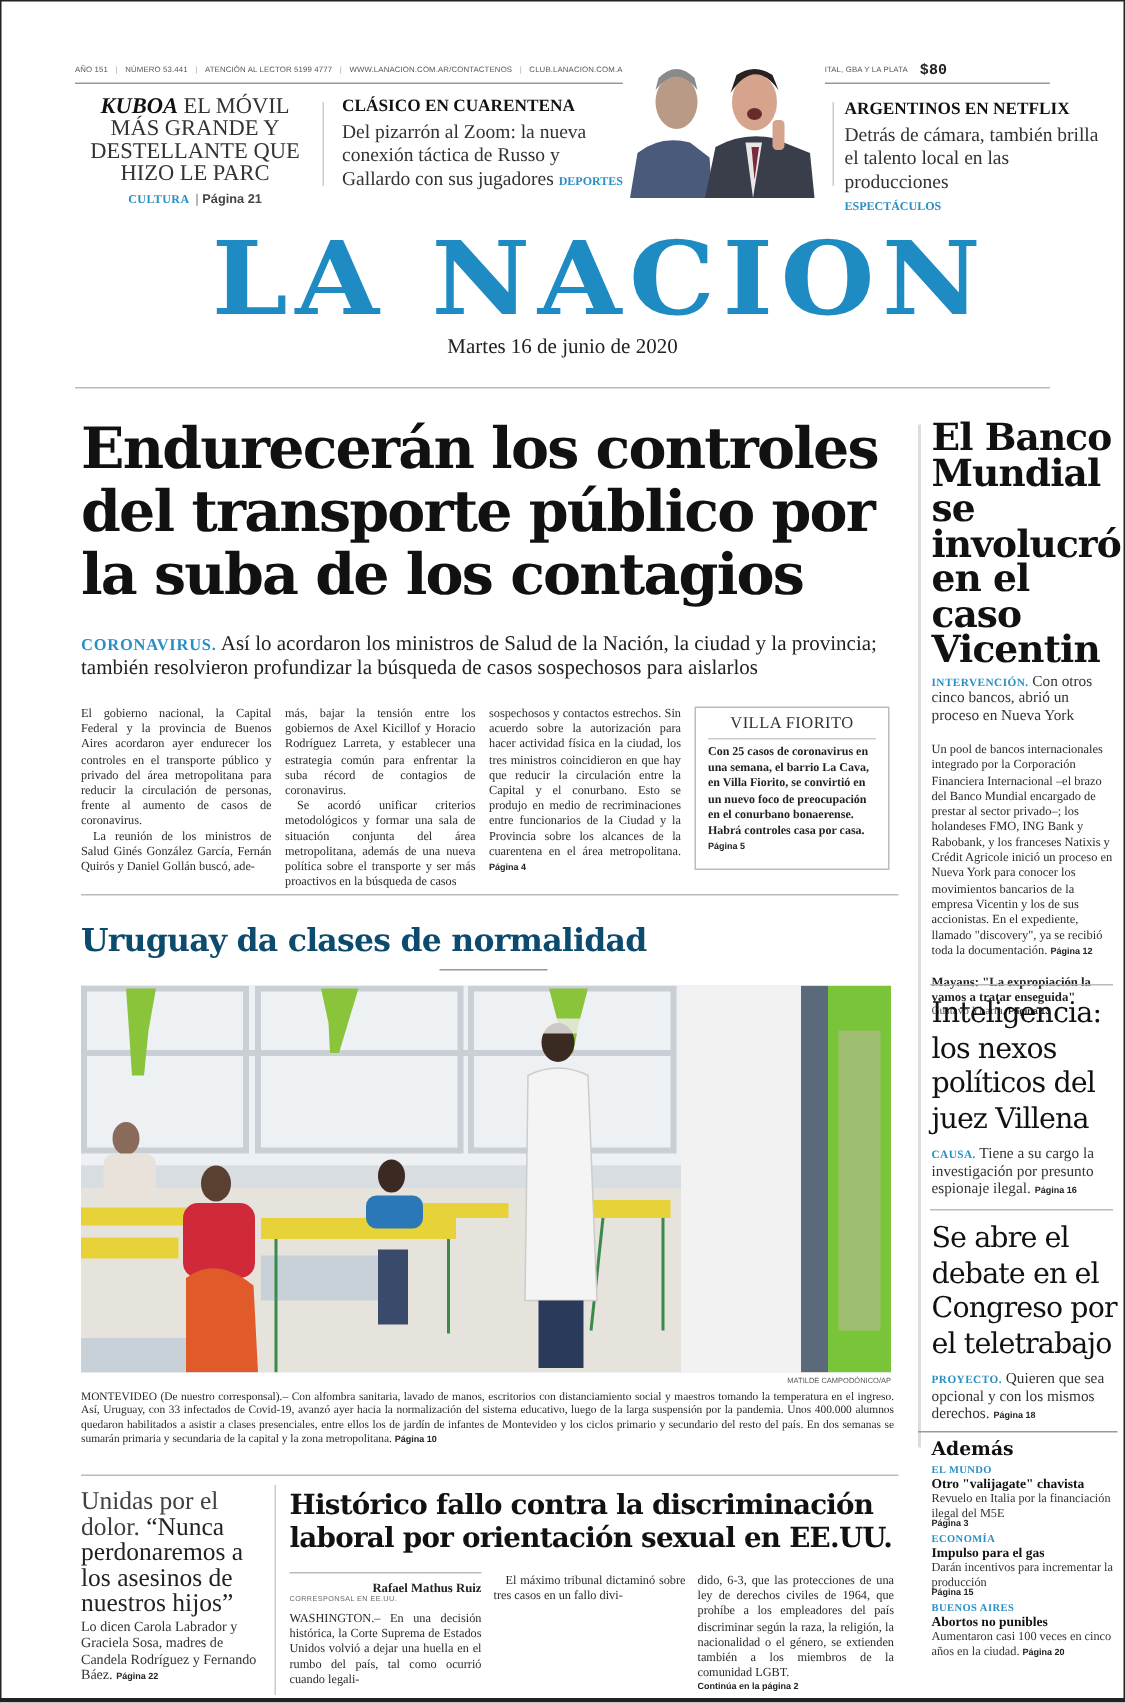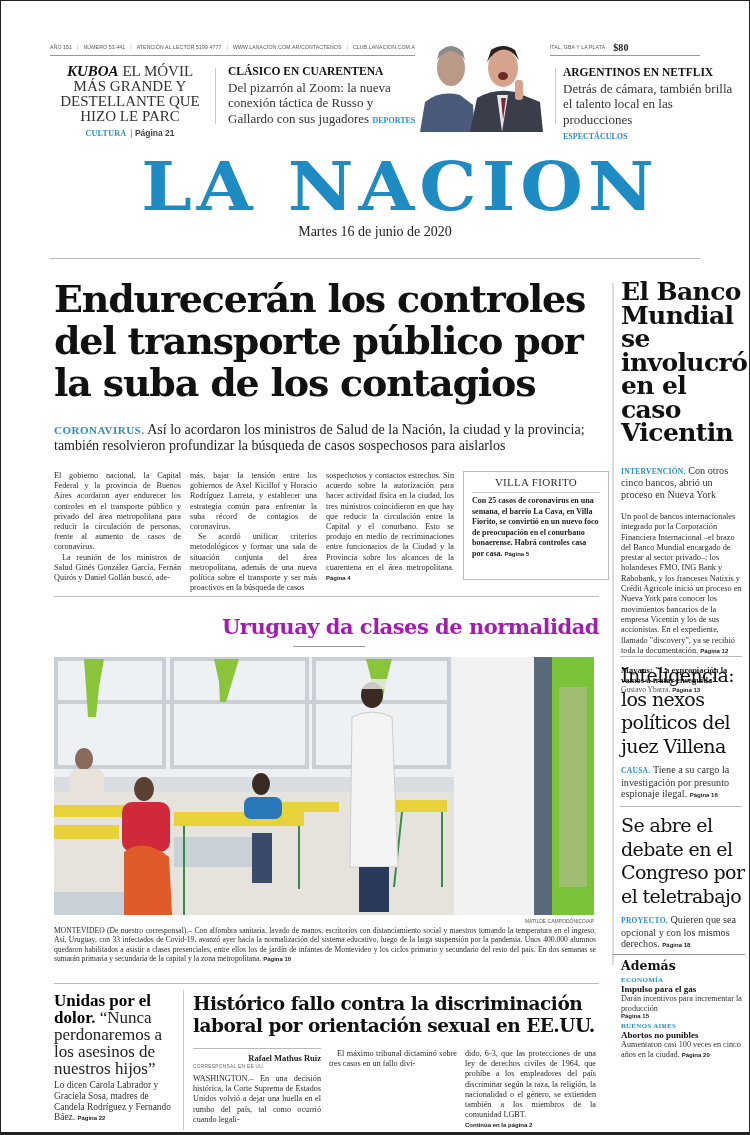--- a/index.html
+++ b/index.html
@@ -3,21 +3,21 @@
 <meta charset="utf-8">
 <style>
   * { box-sizing: border-box; margin: 0; padding: 0; }
   html, body { width: 750px; height: 1135px; background: #fff; overflow: hidden; }
   body { font-family: "DejaVu Serif", serif; color: #1a1a1a; position: relative; }
   .frame { position: absolute; left: 0; top: 0; width: 750px; height: 1135px; border: 1px solid #222; border-bottom: 3px solid #222; }
   .abs { position: absolute; }
   .topbar { left: 50px; top: 40px; width: 650px; height: 14px; font-family: "Liberation Sans", sans-serif; font-size: 5.2px; color: #555; letter-spacing: 0.1px; white-space: nowrap; display: flex; align-items: center; }
   .topbar span { margin-right: 5px; }
   .topbar .sep { color: #aaa; }
-  .topbar .price { font-family: Liberation Serif, serif; font-size: 10px; font-weight: bold; color: #222; margin-left: 3px; }
+  .topbar .price { font-family: Liberation Mono, monospace; font-size: 10px; font-weight: bold; color: #222; margin-left: 3px; }
   .topline { left: 50px; top: 55px; width: 650px; height: 1px; background: #999; }
   .teaser { font-family: "Liberation Serif", serif; }
   .t1 { left: 55px; top: 64px; width: 150px; text-align: center; font-size: 15px; line-height: 15px; color: #333; }
   .t1 .k { font-style: italic; font-weight: bold; color: #111; text-align: right; }
   .t1 .sec { font-size: 8px; font-weight: bold; color: #2a8fc4; letter-spacing: 0.3px; }
   .t1 .pg { font-size: 8.5px; color: #444; }
   .vsep { width: 1px; background: #ccc; }
   .t2 { left: 228px; top: 64px; width: 190px; font-size: 13px; line-height: 15.5px; color: #333; }
   .t2 .k, .t3 .k { font-weight: bold; font-size: 11.5px; color: #111; }
   .t2 .sec, .t3 .sec { font-size: 8px; font-weight: bold; color: #2a8fc4; }
@@ -25,43 +25,43 @@
   .photo-coaches { left: 415px; top: 40px; width: 135px; height: 92px; overflow: hidden; }
   .masthead { left: 120px; top: 143px; width: 560px; text-align: center; font-family: "DejaVu Serif", serif; font-weight: bold; font-size: 72px; line-height: 86px; color: #1e8bc3; letter-spacing: 5px; transform: scaleY(0.94); }
   .date { left: 250px; top: 224px; width: 250px; text-align: center; font-family: "Liberation Serif", serif; font-size: 14px; color: #222; }
   .rule { height: 1px; background: #bbb; }
   .headline { left: 54px; top: 278px; width: 550px; font-family: "DejaVu Serif", serif; font-weight: bold; font-size: 38px; line-height: 42px; letter-spacing: -1.2px; color: #111; }
   .kicker { left: 54px; top: 422px; width: 545px; font-family: "Liberation Serif", serif; font-size: 14px; line-height: 16px; color: #222; }
   .kicker .k { font-weight: bold; font-size: 11px; color: #2a8fc4; letter-spacing: 0.5px; }
   .body-col { font-family: "Liberation Serif", serif; font-size: 8.2px; line-height: 10.2px; color: #2a2a2a; text-align: justify; }
   .body-col .pg, .pg { font-family: "Liberation Sans", sans-serif; font-weight: bold; font-size: 6px; color: #222; }
   .indent { text-indent: 8px; }
-  .box { left: 463px; top: 471px; width: 146px; height: 109px; border: 1px solid #bbb; padding: 4px 8px; }
+  .box { left: 463px; top: 471px; width: 130px; height: 109px; border: 1px solid #bbb; padding: 4px 8px; }
   .box .bt { font-family: "Liberation Serif", serif; font-size: 11px; text-align: center; color: #333; letter-spacing: 0.3px; margin-bottom: 3px; padding-bottom: 4px; border-bottom: 1px solid #ccc; }
   .box .bb { font-family: "Liberation Serif", serif; font-weight: bold; font-size: 8px; line-height: 10.5px; color: #222; }
-  .uy-title { left: 54px; top: 614px; width: 545px; text-align: right; font-family: "DejaVu Serif", serif; font-size: 21px; color: #a21caf; letter-spacing: -0.5px; }
+  .uy-title { left: 54px; top: 614px; width: 545px; text-align: left; font-family: "DejaVu Serif", serif; font-size: 21px; color: #0c4a6e; letter-spacing: -0.5px; }
   .uy-underline { left: 293px; top: 646px; width: 72px; height: 1px; background: #999; }
   .photo-class { left: 54px; top: 657px; width: 540px; height: 258px; overflow: hidden; background: #e4e8ec; }
   .credit { left: 400px; top: 918px; width: 194px; text-align: right; font-family: "Liberation Sans", sans-serif; font-size: 5px; color: #555; }
   .caption { left: 54px; top: 926px; width: 542px; font-family: "Liberation Serif", serif; font-size: 7.6px; line-height: 9.3px; color: #2a2a2a; text-align: justify; }
   .rcol { left: 612px; width: 133px; }
   .vline-r { left: 612px; top: 283px; width: 2px; height: 682px; background: #ddd; }
   .rhead { font-family: "DejaVu Serif", serif; font-weight: bold; font-size: 25px; line-height: 23.5px; color: #111; letter-spacing: -0.6px; padding-left: 9px; }
   .rhead.light { font-weight: normal; font-size: 19px; }
   .rdeck { font-family: "Liberation Serif", serif; font-size: 10.2px; line-height: 11.5px; color: #333; padding-left: 9px; }
   .rdeck .k { font-weight: bold; font-size: 7.5px; color: #2a8fc4; letter-spacing: 0.3px; }
   .rbody { font-family: "Liberation Serif", serif; font-size: 8.3px; line-height: 10.3px; color: #2a2a2a; padding-left: 9px; }
   .rsub { font-family: "Liberation Serif", serif; font-weight: bold; font-size: 8.5px; line-height: 10px; color: #222; padding-left: 9px; }
   .rsmall { font-family: "Liberation Serif", serif; font-size: 7.5px; color: #555; padding-left: 9px; }
   .ademas { font-family: "DejaVu Serif", serif; font-weight: bold; font-size: 12.5px; color: #111; padding-left: 9px; }
   .ad-sec { font-family: "Liberation Serif", serif; font-weight: bold; font-size: 7px; color: #2a8fc4; letter-spacing: 0.3px; padding-left: 9px; margin-top: 3px; }
   .ad-t { font-family: "Liberation Serif", serif; font-weight: bold; font-size: 9px; line-height: 10px; color: #111; padding-left: 9px; }
   .ad-b { font-family: "Liberation Serif", serif; font-size: 8.2px; line-height: 9.6px; color: #333; padding-left: 9px; }
   .unidas { left: 54px; top: 992px; width: 122px; font-family: "Liberation Serif", serif; font-size: 17px; line-height: 17px; color: #222; }
-  .unidas .k { font-weight: bold; color: #000000; }
+  .unidas .k { font-weight: normal; color: #404040; }
   .unidas-b { left: 54px; top: 1080px; width: 122px; font-family: "Liberation Serif", serif; font-size: 9.4px; line-height: 10.8px; color: #333; }
   .fallo-h { left: 193px; top: 993px; width: 410px; font-family: "DejaVu Serif", serif; font-size: 18.5px; line-height: 22px; color: #111; letter-spacing: -0.5px; }
   .byline { left: 193px; top: 1053px; width: 128px; font-family: "Liberation Serif", serif; font-weight: bold; font-size: 8.5px; color: #222; text-align: right; }
   .byline-sub { left: 193px; top: 1064px; width: 128px; font-family: "Liberation Sans", sans-serif; font-size: 4.8px; color: #666; letter-spacing: 0.3px; }
 </style>
 </head>
 <body>
 
 <div class="frame"></div>
 
@@ -223,21 +223,21 @@
   <p class="indent">El máximo tribunal dictaminó sobre tres casos en un fallo divi-</p>
 </div>
 <div class="abs body-col" style="left:465px;top:1049px;width:131px">
   <p>dido, 6-3, que las protecciones de una ley de derechos civiles de 1964, que prohíbe a los empleadores del país discriminar según la raza, la religión, la nacionalidad o el género, se extienden también a los miembros de la comunidad LGBT.</p>
   <p class="pg">Continúa en la página 2</p>
 </div>
 
 <div class="abs vline-r"></div>
 <div class="abs rcol" style="top:280px">
   <div class="rhead">El Banco Mundial se involucró en el caso Vicentin</div>
-  <div class="rdeck" style="margin-top:20px">
+  <div class="rdeck" style="margin-top:4px">
     <span class="k">INTERVENCIÓN.</span>
     <span>Con otros cinco bancos, abrió un proceso en Nueva York</span>
   </div>
   <div class="rbody" style="margin-top:12px">
     <span>Un pool de bancos internacionales integrado por la Corporación Financiera Internacional –el brazo del Banco Mundial encargado de prestar al sector privado–; los holandeses FMO, ING Bank y Rabobank, y los franceses Natixis y Crédit Agricole inició un proceso en Nueva York para conocer los movimientos bancarios de la empresa Vicentin y los de sus accionistas. En el expediente, llamado "discovery", ya se recibió toda la documentación.</span>
     <span class="pg">Página 12</span>
   </div>
   <div class="rsub" style="margin-top:9px">Mayans: "La expropiación la vamos a tratar enseguida"</div>
   <div class="rsmall">
     <span>Gustavo Ybarra.</span>
@@ -259,20 +259,26 @@
   <div class="rdeck" style="margin-top:6px">
     <span class="k">PROYECTO.</span>
     <span>Quieren que sea opcional y con los mismos derechos.</span>
     <span class="pg">Página 18</span>
   </div>
 </div>
 <div class="abs rule" style="left:612px;top:954px;width:133px;background:#999"></div>
 <div class="abs rcol" style="top:958px">
   <div class="ademas">Además</div>
   <div>
+    <div class="ad-sec">EL MUNDO</div>
+    <div class="ad-t">Otro "valijagate" chavista</div>
+    <div class="ad-b">Revuelo en Italia por la financiación ilegal del M5E</div>
+    <div class="pg" style="padding-left:9px">Página 3</div>
+  </div>
+  <div>
     <div class="ad-sec">ECONOMÍA</div>
     <div class="ad-t">Impulso para el gas</div>
     <div class="ad-b">Darán incentivos para incrementar la producción</div>
     <div class="pg" style="padding-left:9px">Página 15</div>
   </div>
   <div>
     <div class="ad-sec">BUENOS AIRES</div>
     <div class="ad-t">Abortos no punibles</div>
     <div class="ad-b">
       <span>Aumentaron casi 100 veces en cinco años en la ciudad.</span>

